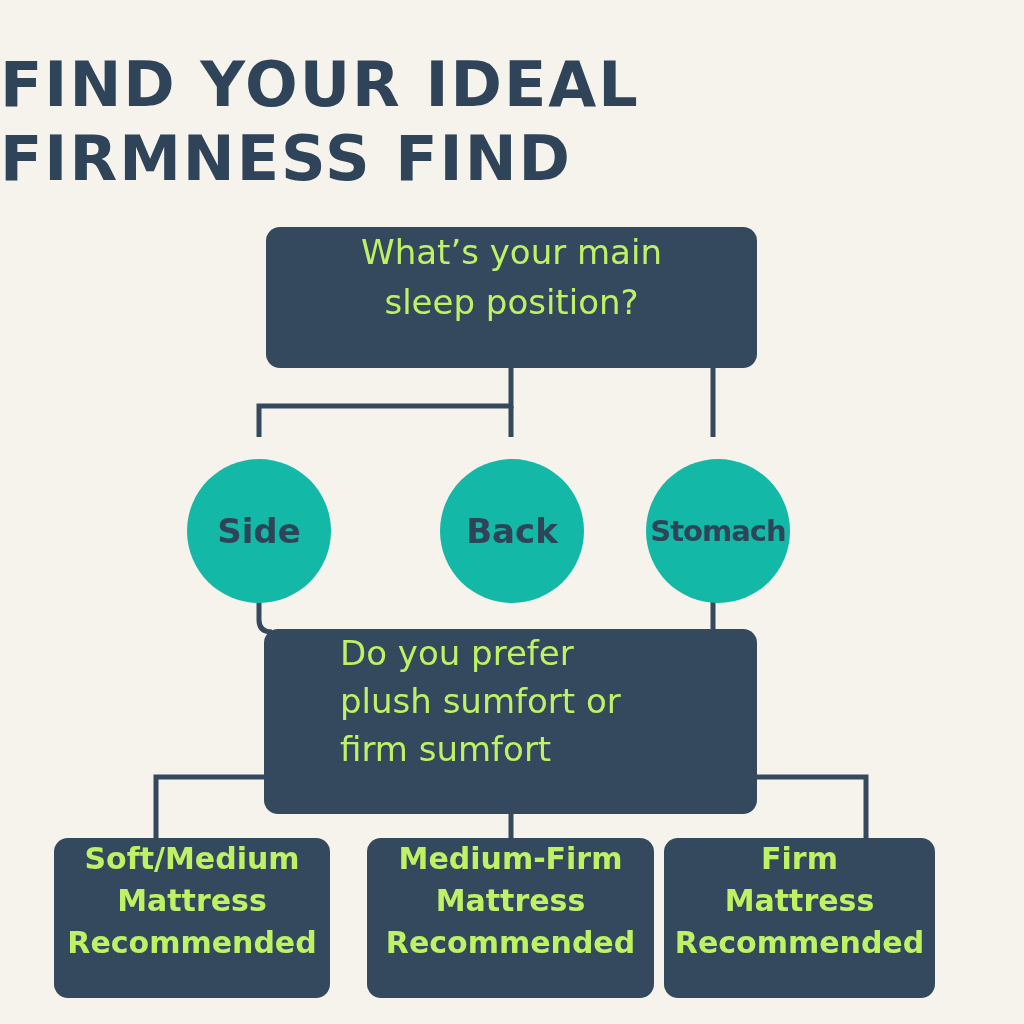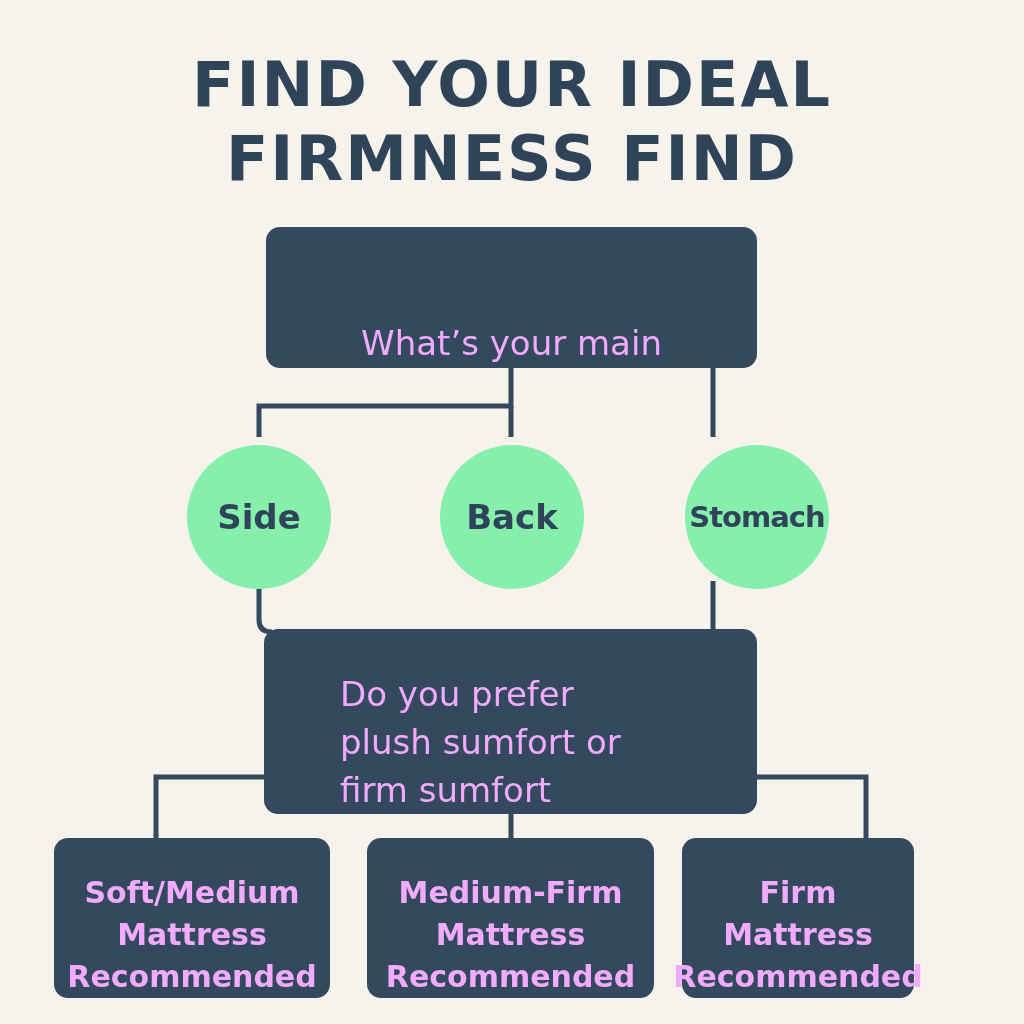--- a/index.html
+++ b/index.html
@@ -5,57 +5,56 @@
     html, body { margin: 0; padding: 0; }
     body {
       width: 1024px; height: 1024px;
       background: #f6f2ec;
       position: relative;
       overflow: hidden;
       font-family: "DejaVu Sans", sans-serif;
     }
     .title {
       position: absolute; left: 0; width: 1024px; top: 48px;
-      text-align: center;
       color: #2f4458;
       font-family: "DejaVu Sans", sans-serif;
       font-weight: bold;
       font-size: 62px;
       line-height: 74px;
       letter-spacing: 2px;
     }
     .box {
       position: absolute;
       background: #34495e;
-      color: #f0abfc;
+      color: #bef264;
       border-radius: 14px;
       box-sizing: border-box;
-      display: flex; align-items: flex-end; justify-content: center;
+      display: flex; align-items: flex-start; justify-content: center;
       text-align: center;
     }
     .q1 { left: 266px; top: 227px; width: 491px; height: 141px; font-size: 34px; line-height: 50px; }
     .q2 { left: 264px; top: 629px; width: 493px; height: 185px; font-size: 34px; line-height: 48px;
           justify-content: flex-start; text-align: left; padding-left: 76px; }
     .res { top: 838px; height: 160px; font-size: 30px; line-height: 42px; font-weight: bold; }
     .r1 { left: 54px;  width: 276px; }
     .r2 { left: 367px; width: 287px; }
-    .r3 { left: 682px; width: 232px; }
+    .r3 { left: 664px; width: 271px; }
     .circle {
       position: absolute;
-      width: 144px; height: 144px; top: 445px;
+      width: 144px; height: 144px; top: 459px;
       border-radius: 50%;
-      background: #86efac;
+      background: #14b8a6;
       color: #2f4458;
       display: flex; align-items: center; justify-content: center;
       font-size: 34px; font-weight: bold;
       font-family: "DejaVu Sans", sans-serif;
     }
     .c1 { left: 187px; }
     .c2 { left: 440px; }
-    .c3 { left: 646px; font-size: 29px; letter-spacing: -1px; margin-left: 39px; }
+    .c3 { left: 646px; font-size: 29px; letter-spacing: -1px; }
     svg.lines { position: absolute; left: 0; top: 0; }
   </style>
 </head>
 <body>
 
 <svg class="lines" width="1024" height="1024" viewBox="0 0 1024 1024">
   <g stroke="#34495e" stroke-width="5" fill="none">
 
     <path d="M511 368 V406 H259 V437"></path>
     <path d="M511 406 V437"></path>
@@ -73,20 +72,21 @@
 </svg>
 
 <div class="title">
   <div>FIND YOUR IDEAL</div>
   <div>FIRMNESS FIND</div>
 </div>
 
 <div class="box q1">
   <div>
     <div>What’s your main</div>
+    <div>sleep position?</div>
   </div>
 </div>
 
 <div class="circle c1">
   <span>Side</span>
 </div>
 <div class="circle c2">
   <span>Back</span>
 </div>
 <div class="circle c3">

